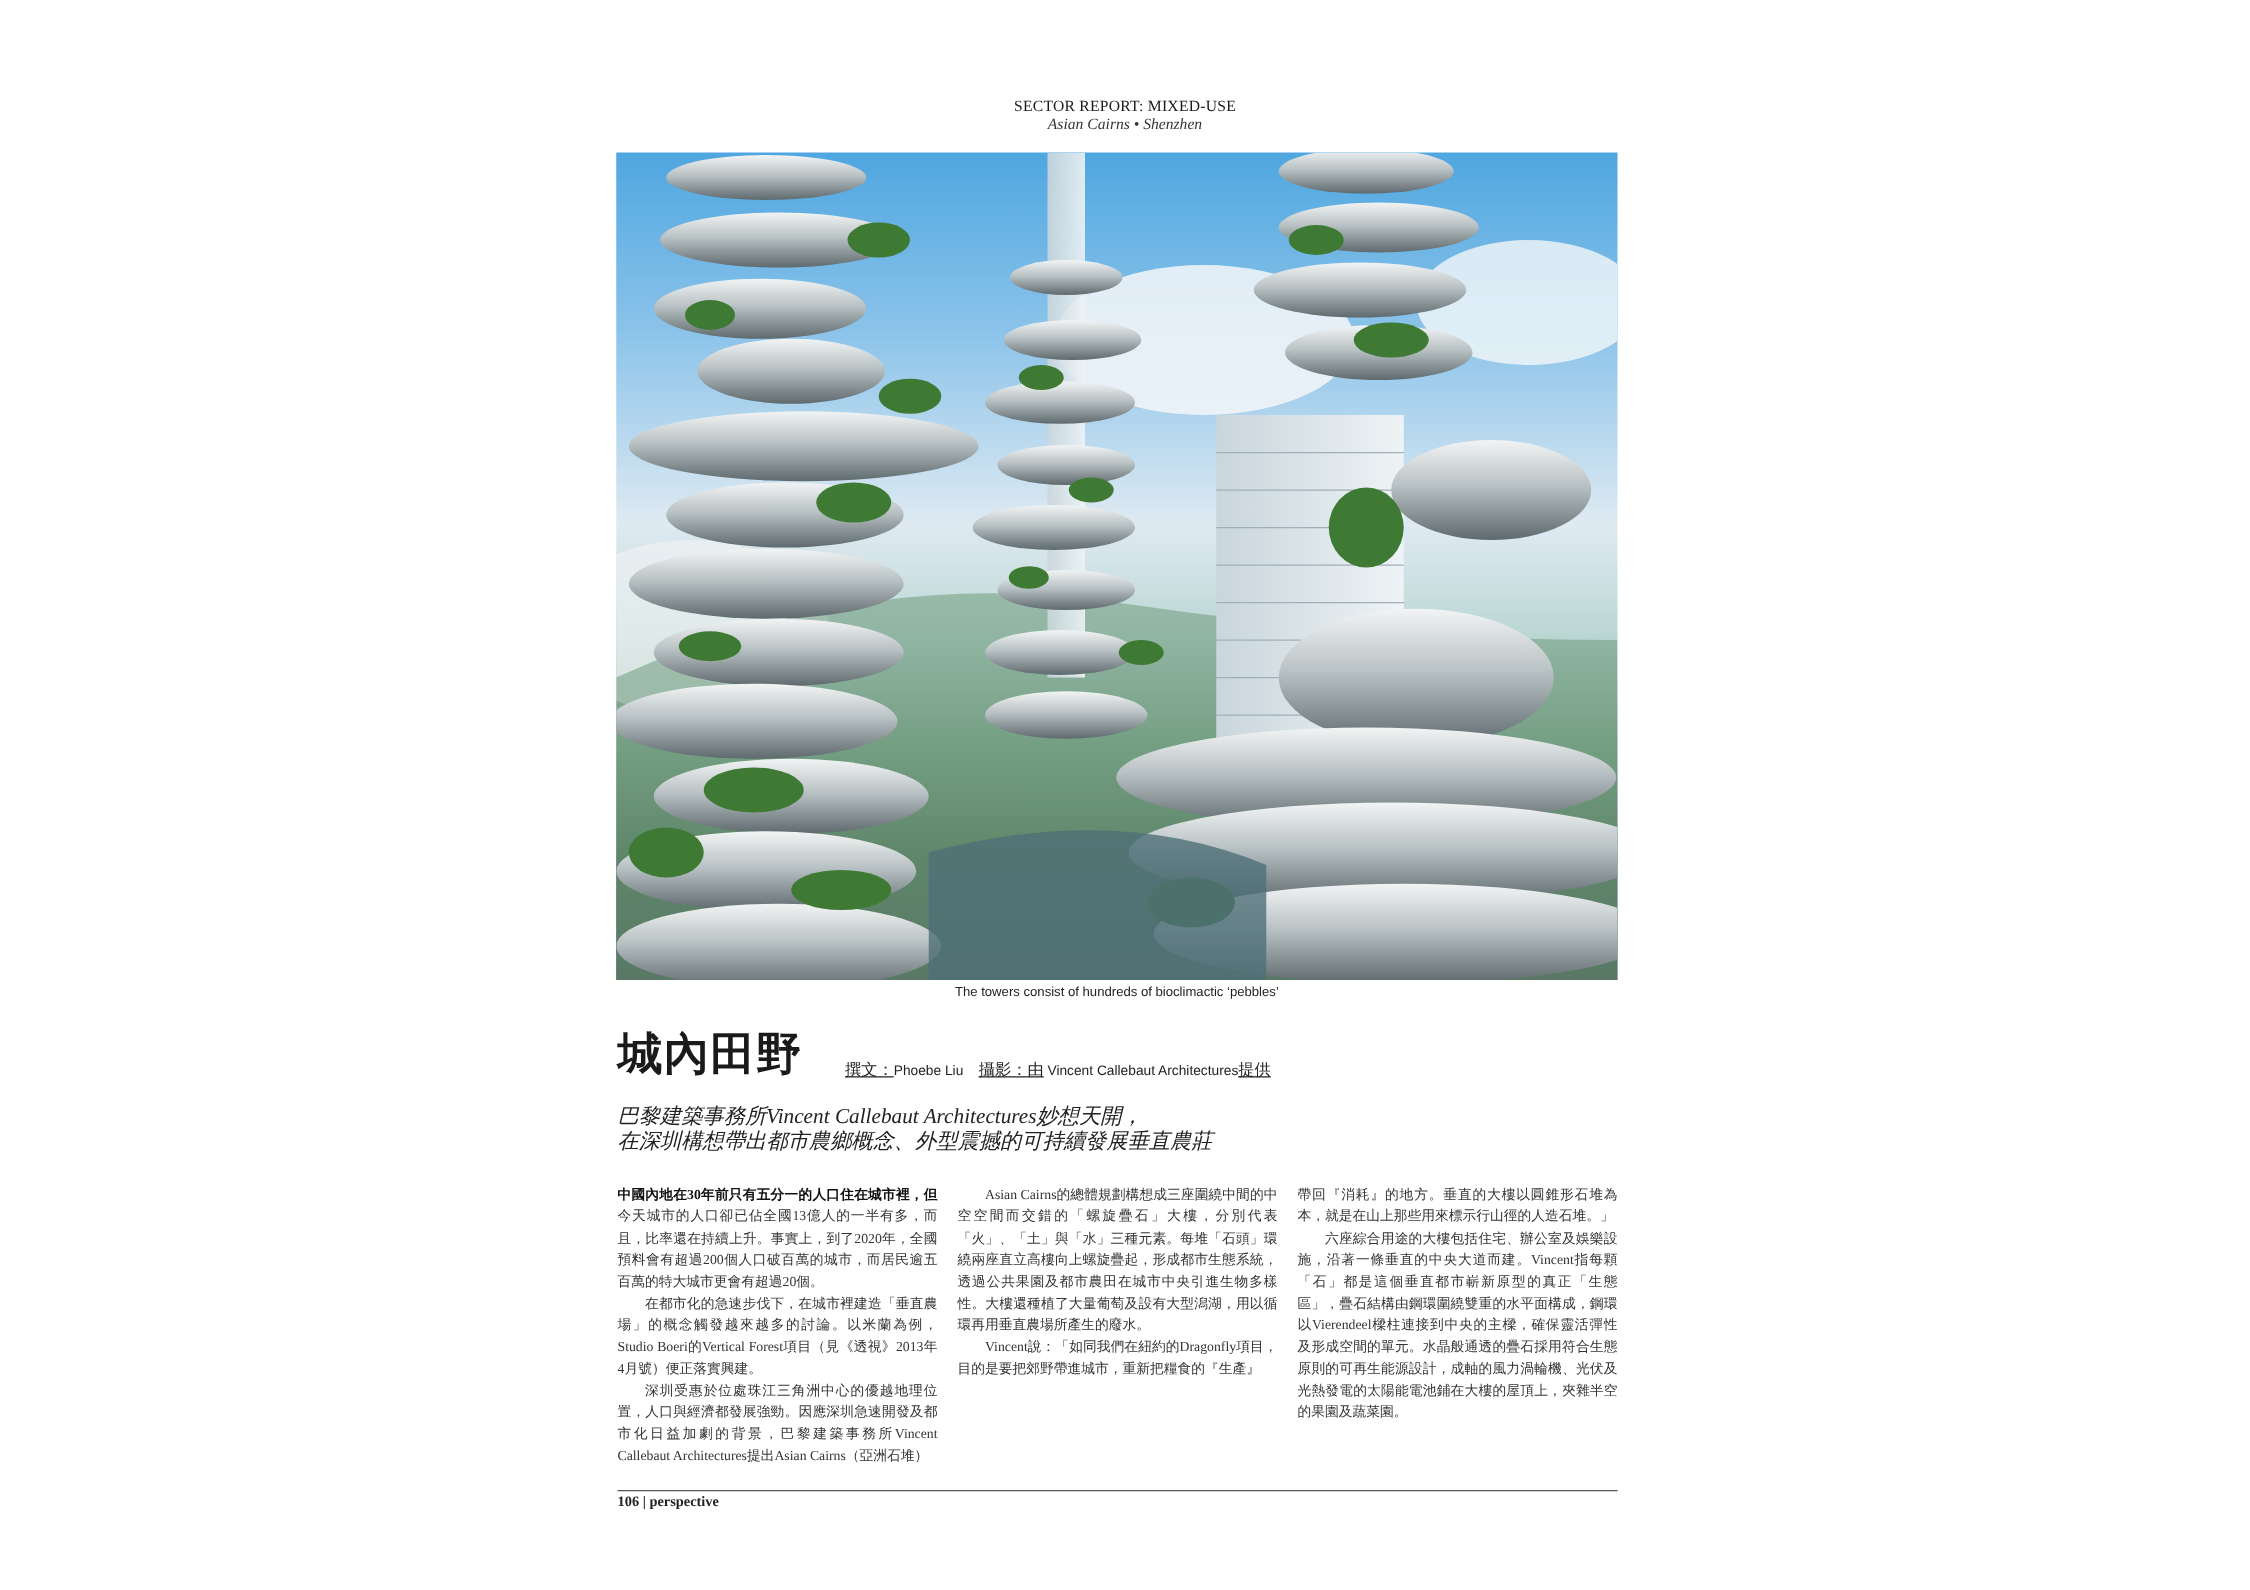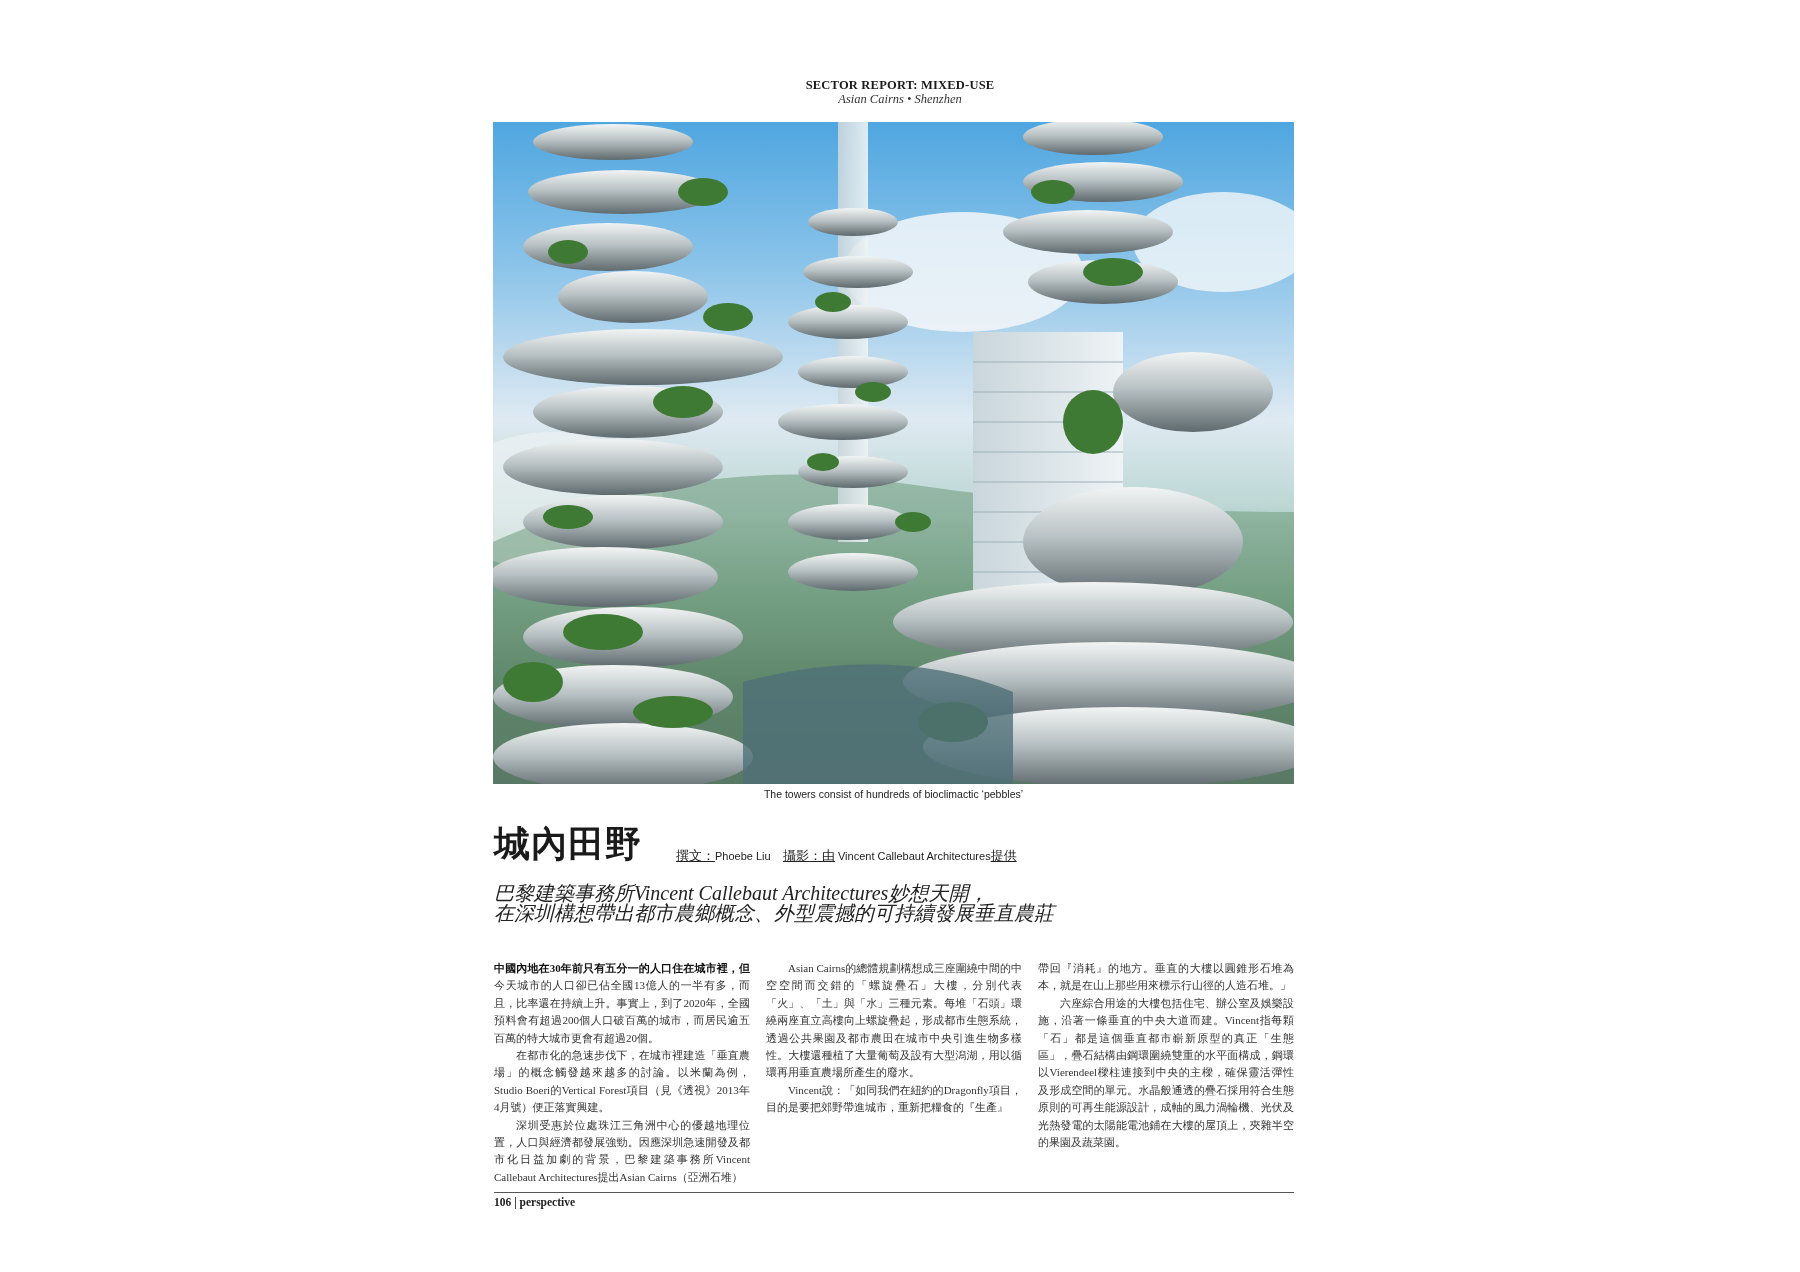--- a/index.html
+++ b/index.html
@@ -1,32 +1,32 @@
 <!DOCTYPE html>
 <html><head>
 <meta charset="utf-8">
 <style>
   html, body { margin:0; padding:0; background:#ffffff; }
   body { width:1800px; height:1272px; position:relative; overflow:hidden; font-family:"Liberation Serif","DejaVu Serif",serif; color:#222; }
   .header { position:absolute; left:0; width:1800px; top:78px; text-align:center; }
-  .header .section { font-family:"Liberation Serif",serif; font-weight:bold; font-size:12.5px; letter-spacing:0.2px; color:#1a1a1a; line-height:14px; }
+  .header .section { font-family:"Liberation Serif",serif; font-weight:normal; font-size:12.5px; letter-spacing:0.2px; color:#1a1a1a; line-height:14px; }
   .header .sub { font-family:"Liberation Serif",serif; font-style:italic; font-size:12.5px; color:#333; line-height:14px;text-align:center; }
 
   .photo { position:absolute; left:493px; top:122px; width:801px; height:662px; overflow:hidden;
     background: linear-gradient(180deg, #4fa6e0 0%, #8cc4ea 22%, #dfeaf2 45%, #bcd7d4 58%, #7aa38a 72%, #4c6e55 85%, #3d4f49 100%); }
   .photo svg { position:absolute; left:0; top:0; }
   .caption { position:absolute; left:493px; width:801px; top:788px; text-align:center; font-family:"Liberation Sans",sans-serif; font-size:10.5px; color:#222; }
 
   .title { position:absolute; left:494px; top:822px; font-family:"DejaVu Sans","Liberation Sans",sans-serif; font-size:36px; font-weight:bold; color:#1a1a1a; letter-spacing:1px; line-height:44px; }
   .byline { position:absolute; left:676px; top:847px; font-family:"Liberation Sans",sans-serif; font-size:11px; color:#222; }
   .byline .lbl { font-size:13px;text-decoration:underline; }
 
-  .deck { position:absolute; left:494px; top:883px; font-family:"Liberation Serif",serif; font-style:italic; font-size:20px; line-height:20px; color:#222; }
+  .deck { position:absolute; left:494px; top:883px; font-family:"Liberation Serif",serif; font-style:italic; font-size:17px; line-height:20px; color:#222; }
 
-  .cols { position:absolute; left:494px; top:948px; width:800px; display:flex; justify-content:space-between;margin-top:12px; }
+  .cols { position:absolute; left:494px; top:948px; width:800px; display:flex; justify-content:space-between; }
   .col { width:256px; font-family:"Liberation Serif","DejaVu Serif",serif; font-size:11px; line-height:17.4px; color:#333; text-align:justify; }
   .col p { margin:0; text-indent:0; }
   .col p.ind { text-indent:2em; }
   .col .lead { font-weight:bold; color:#111; }
   .enddot { display:inline-block; width:9px; height:9px; border-radius:50%; background:#0a5aa8; vertical-align:middle; margin-left:6px; }
 
   .footer-rule { position:absolute; left:494px; top:1192px; width:800px; height:1px; background:#555; }
   .footer { position:absolute; left:494px; top:1196px; font-family:"Liberation Serif",serif; font-weight:bold; font-size:11.5px; color:#222; }
 </style>
 </head>

